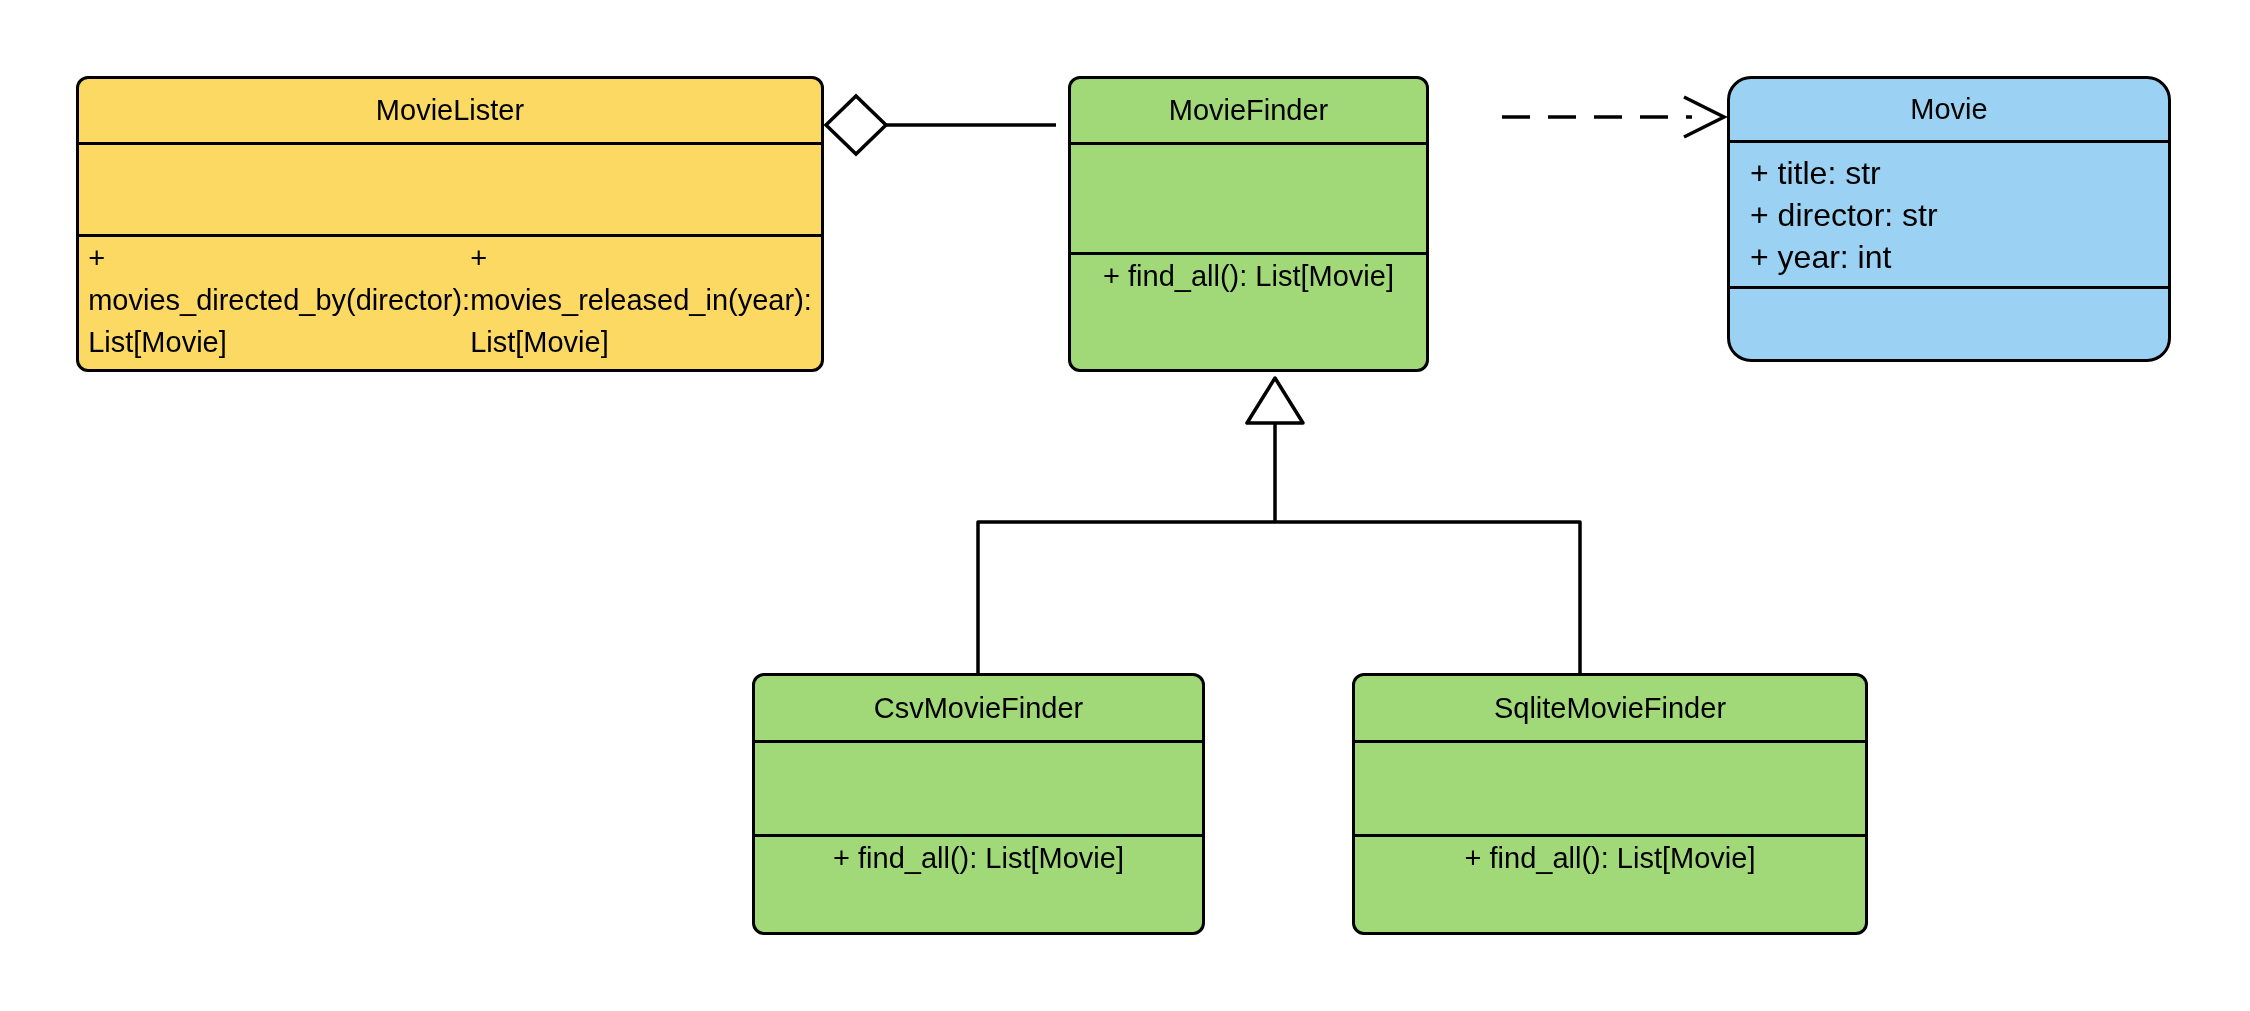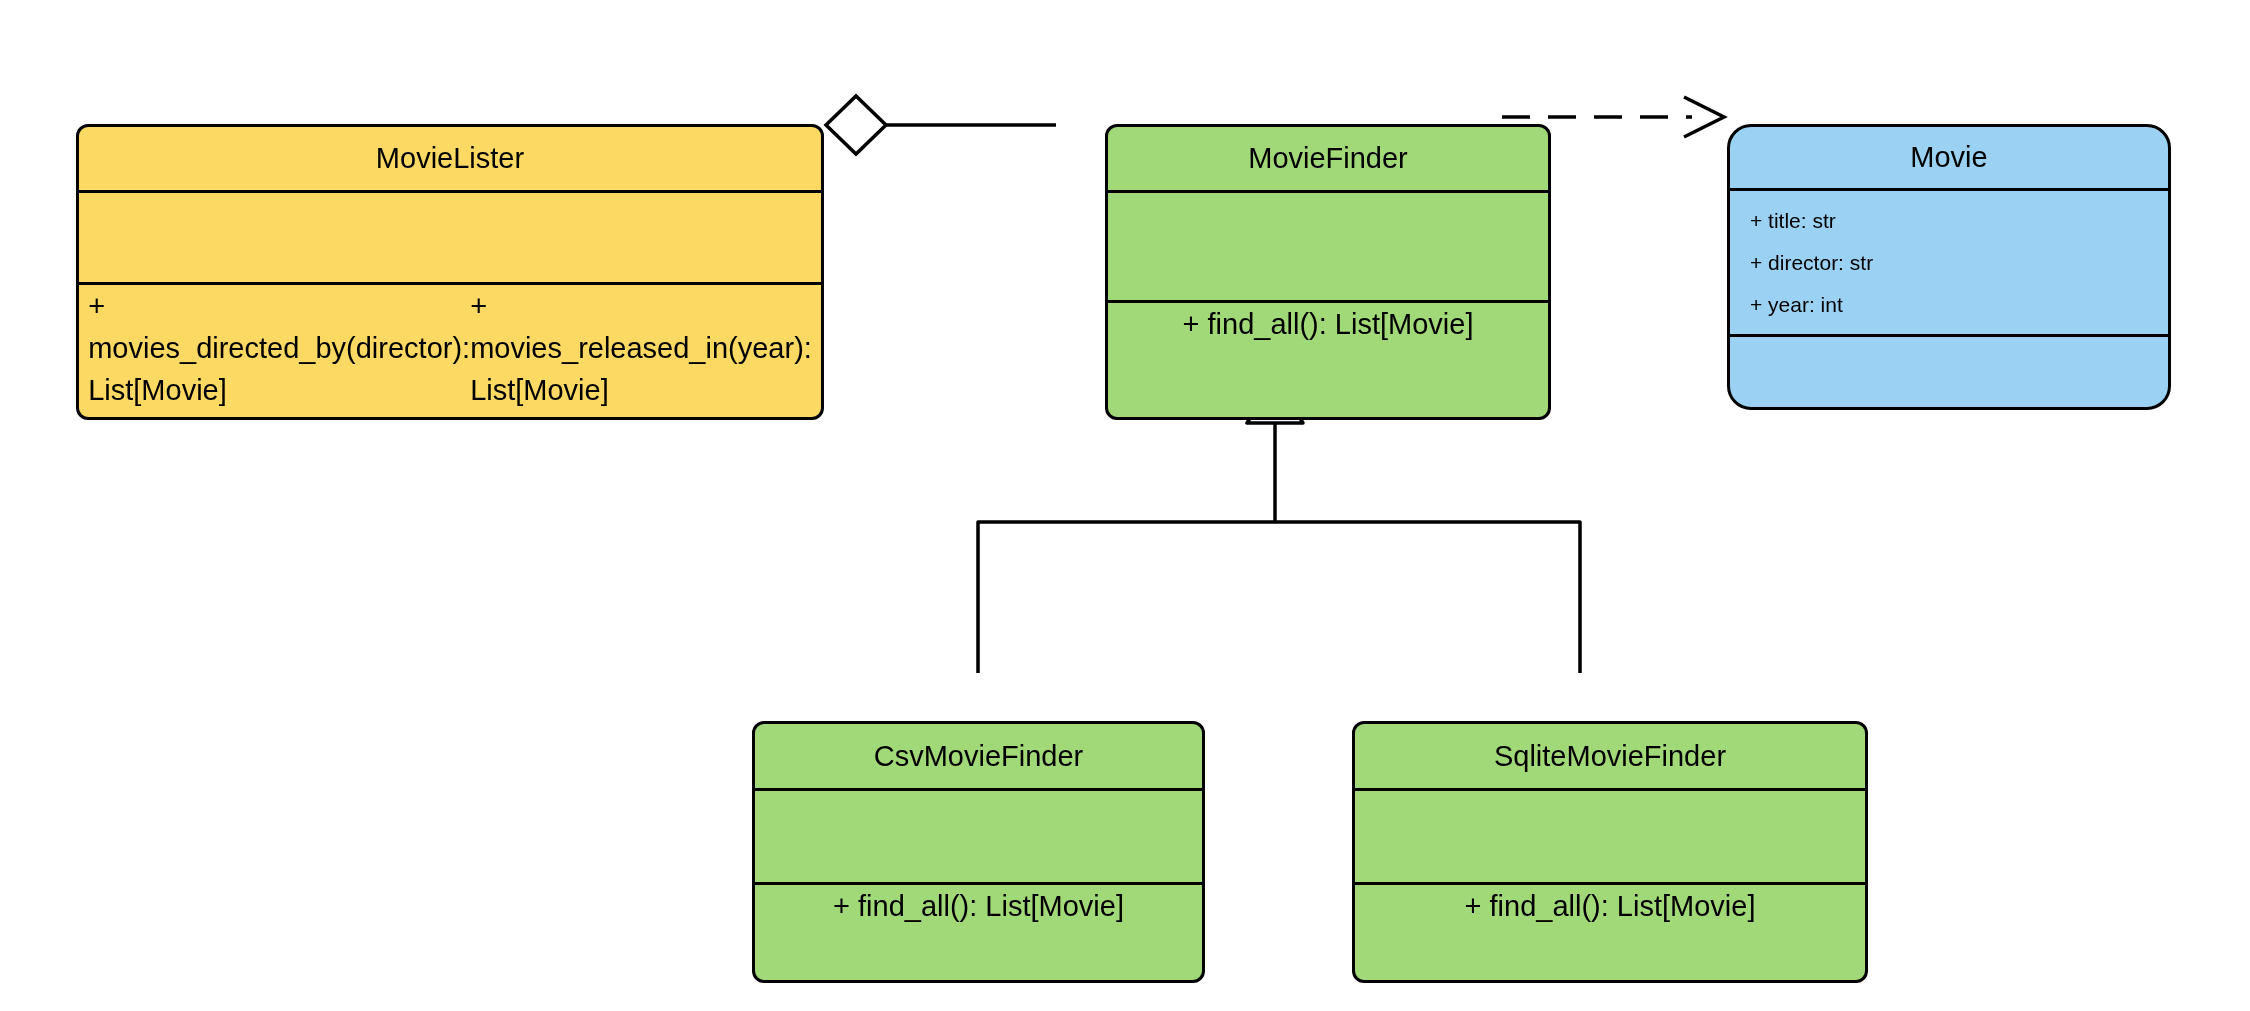--- a/index.html
+++ b/index.html
@@ -25,39 +25,38 @@
     pointer-events: none;
   }
   .uml-class {
     position: absolute;
     display: flex;
     flex-direction: column;
     border: 3.5px solid #000000;
     border-radius: 12px;
     box-sizing: border-box;
     overflow: hidden;
-    margin-top: 48px;
   }
   .uml-class .compartment {
     box-sizing: border-box;
   }
   .uml-class .title {
     display: flex;
     align-items: center;
     justify-content: center;
     font-size: 29px;
     border-bottom: 3.5px solid #000000;
     flex: none;
   }
   .uml-class .attrs {
     display: flex;
     flex-direction: column;
     justify-content: center;
     padding: 0 20px;
-    font-size: 21px;
+    font-size: 32px;
     line-height: 42px;
     border-bottom: 3.5px solid #000000;
     flex: none;
   }
   .uml-class .methods {
     display: flex;
     flex-direction: row;
     justify-content: center;
     padding: 0 20px;
     font-size: 29px;
@@ -67,21 +66,21 @@
   .fill-yellow { background: #FCD963; }
   .fill-green  { background: #A1D878; }
   .fill-blue   { background: #9BD2F3; border-radius: 24px; }
 
   
   #cls-movielister { left: 76px; top: 76px; width: 748px; height: 296px; }
   #cls-movielister .title { height: 66px; }
   #cls-movielister .attrs { height: 92px; }
 
   
-  #cls-moviefinder { left: 1105px; top: 76px; width: 446px; height: 296px; }
+  #cls-moviefinder { left: 1068px; top: 76px; width: 361px; height: 296px; }
   #cls-moviefinder .title { height: 66px; }
   #cls-moviefinder .attrs { height: 110px; }
 
   
   #cls-movie { left: 1727px; top: 76px; width: 444px; height: 286px; }
   #cls-movie .title { height: 64px; }
   #cls-movie .attrs { height: 146px; }
 
   
   #cls-csvmoviefinder { left: 752px; top: 673px; width: 453px; height: 262px; }

